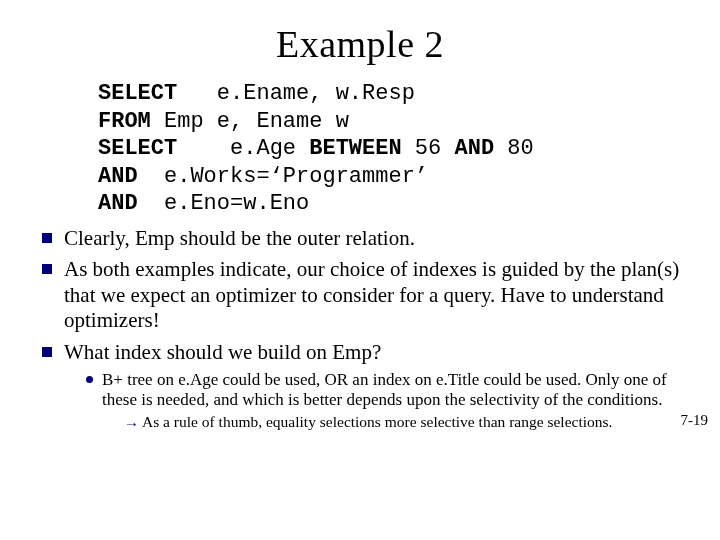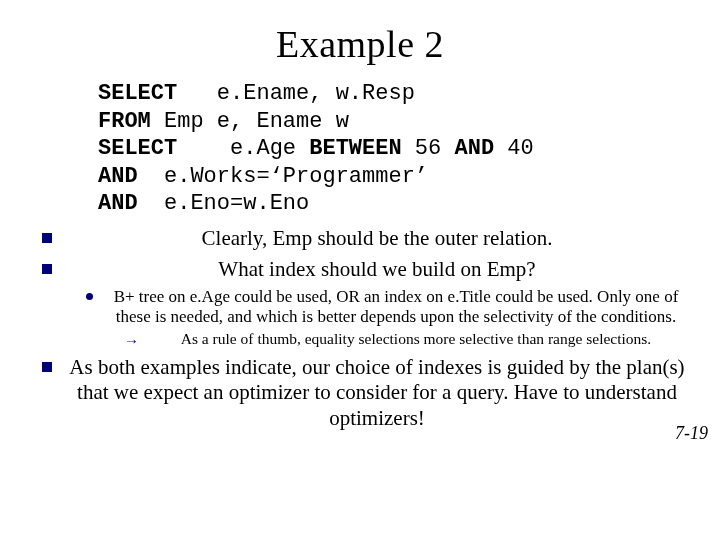--- a/index.html
+++ b/index.html
@@ -38,21 +38,20 @@
     list-style: none;
     padding: 0;
     margin: 0 0 0 10px;
   }
   .outer-list > li {
     position: relative;
     padding-left: 24px;
     font-size: 21px;
     line-height: 1.22;
     margin: 6px 0 4px 0;
-    text-align: center;
   }
   .outer-list > li::before {
     content: "";
     position: absolute;
     left: 2px;
     top: 7px;
     width: 10px;
     height: 10px;
     background: #00007a;
   }
@@ -93,55 +92,54 @@
     content: "\2192";
     position: absolute;
     left: 0;
     top: 0;
     color: #00007a;
     font-size: 15px;
   }
   .pagenum {
     position: absolute;
     right: 12px;
-    bottom: 7px;
-    font-size: 18px;
+    bottom: 22px;
+    font-size: 15px;
     font-family: "Times New Roman", Times, serif;
-    font-style: italic;
   }
 </style>
 </head>
 <body>
 
 <div class="slide">
 
   <div class="title">Example 2</div>
 
   <div class="code"><span class="kw">SELECT</span><span>   e.Ename, w.Resp</span>
 <span class="kw">FROM</span><span> Emp e, Ename w</span>
-<span class="kw">SELECT</span><span>    e.Age </span><span class="kw">BETWEEN</span><span> 56 </span><span class="kw">AND</span><span> 40</span>
+<span class="kw">SELECT</span><span>    e.Age </span><span class="kw">BETWEEN</span><span> 56 </span><span class="kw">AND</span><span> 80</span>
 <span class="kw">AND</span><span>  e.Works=‘Programmer’</span>
 <span class="kw">AND</span><span>  e.Eno=w.Eno</span></div>
 
   <ul class="outer-list">
     <li>
       <span>Clearly, Emp should be the outer relation.</span>
+    </li>
+    <li>
+      <span>As both examples indicate, our choice of indexes is guided by the plan(s) that we expect an optimizer to consider for a query. Have to understand optimizers!</span>
     </li>
     <li>
       <span>What index should we build on Emp?</span>
       <ul class="inner-list">
         <li>
           <span>B+ tree on e.Age could be used, OR an index on e.Title could be used. Only one of these is needed, and which is better depends upon the selectivity of the conditions.</span>
           <ul class="arrow-list">
             <li>
               <span>As a rule of thumb, equality selections more selective than range selections.</span>
             </li>
           </ul>
         </li>
       </ul>
     </li>
-    <li>
-      <span>As both examples indicate, our choice of indexes is guided by the plan(s) that we expect an optimizer to consider for a query. Have to understand optimizers!</span>
-    </li>
   </ul>
 
   <div class="pagenum">7-19</div>
 </div>
 
 </body></html>

